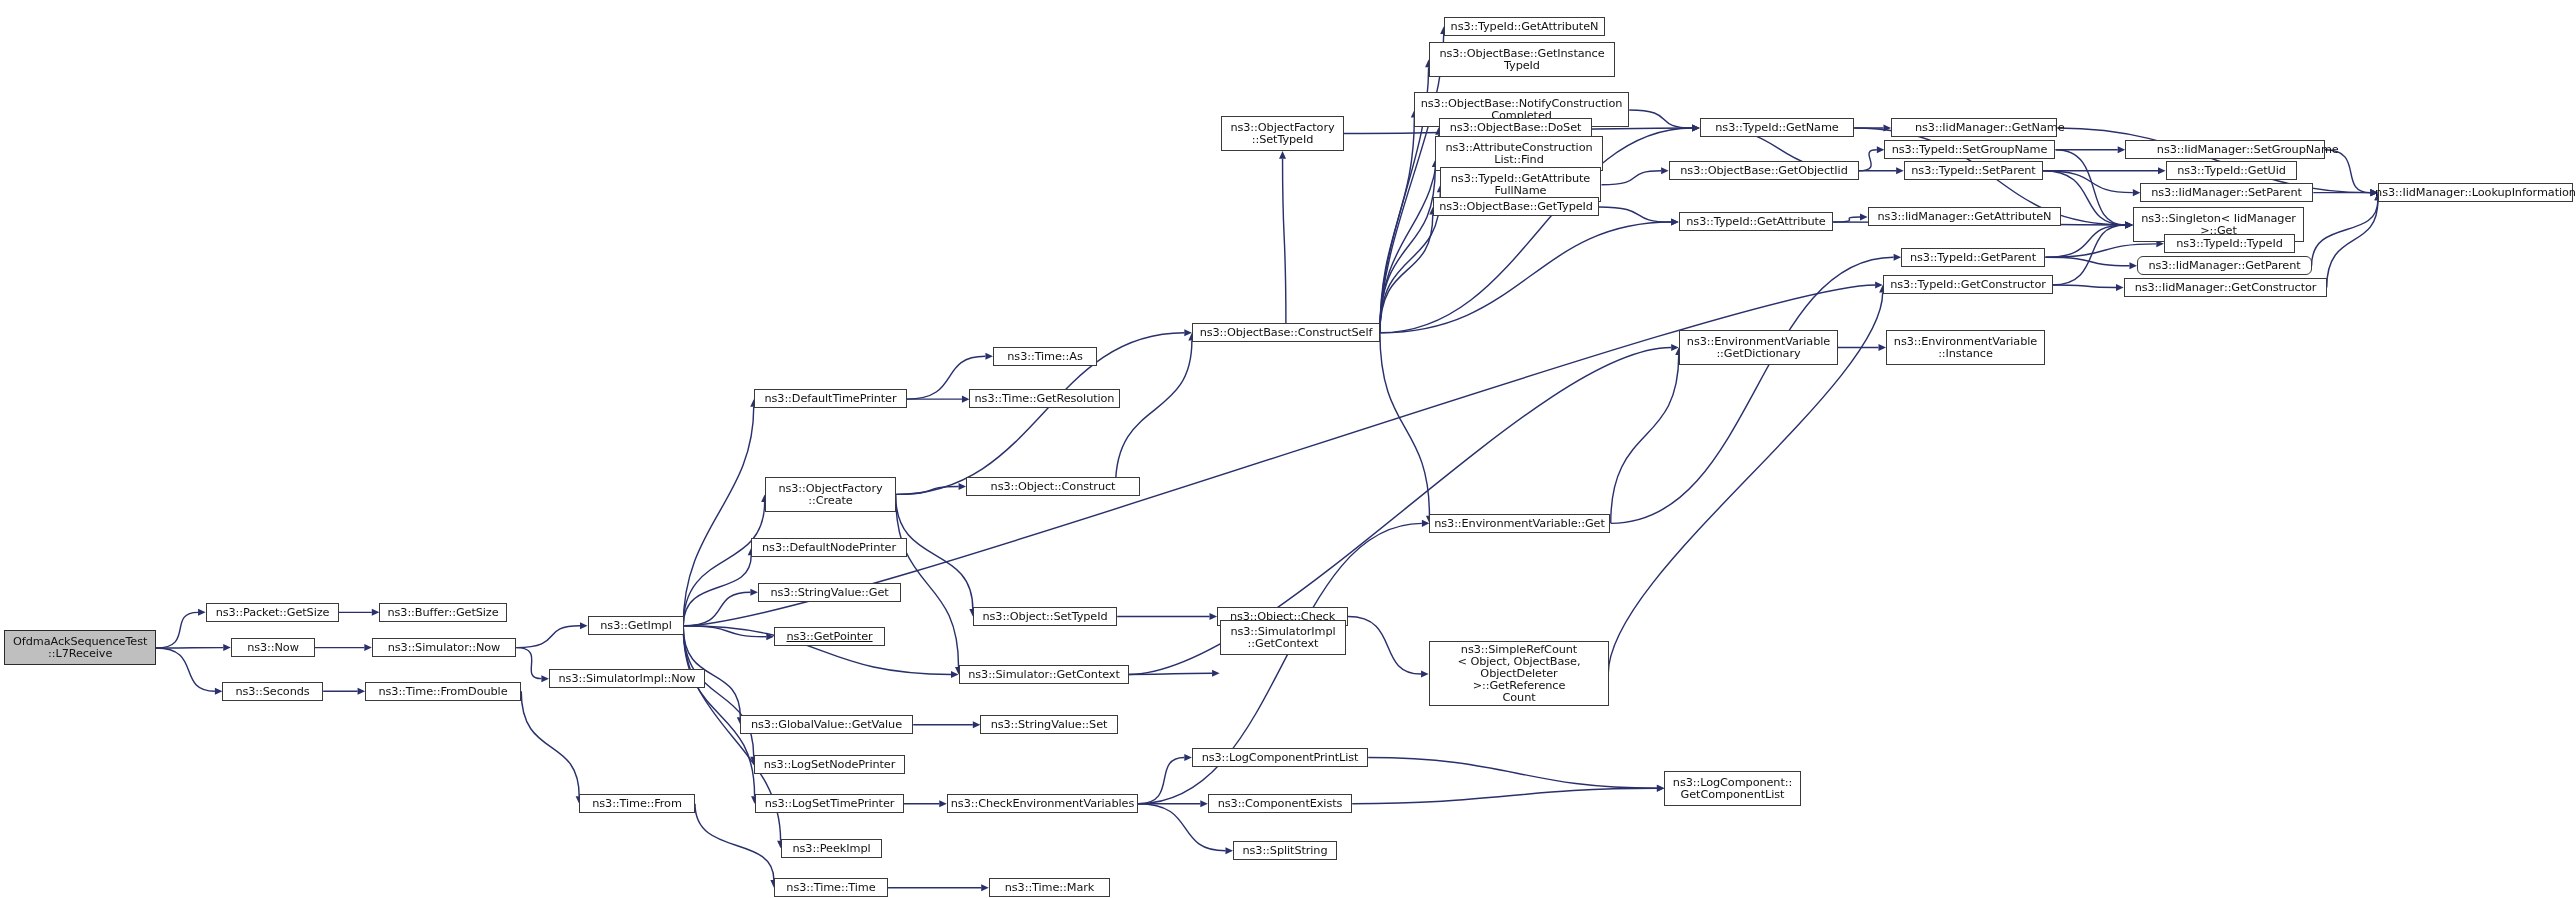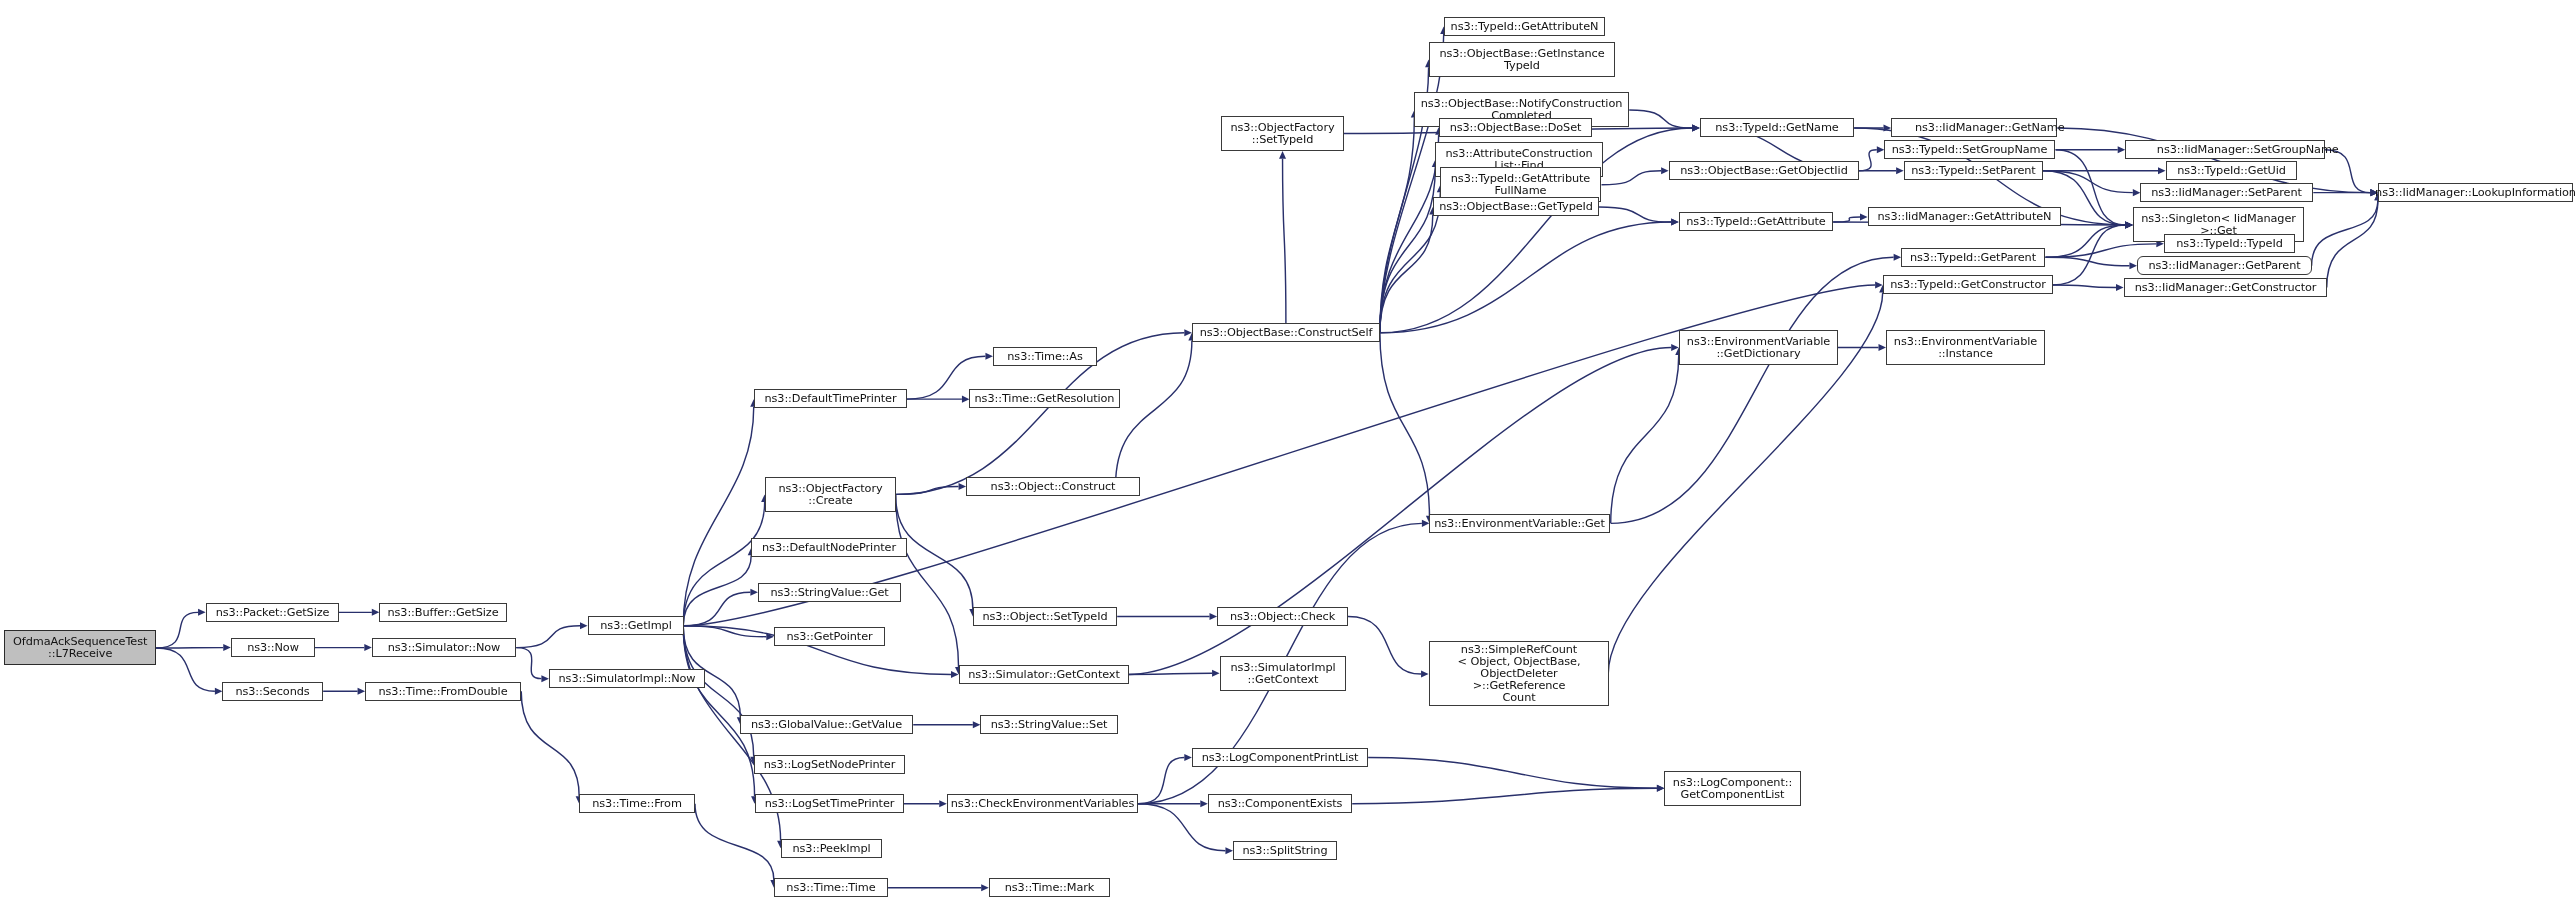--- a/index.html
+++ b/index.html
@@ -230,50 +230,50 @@
       <div class="node" style="left: 372px; top: 638px; width: 144px; height: 19.3px;">ns3::Simulator::Now</div>
       <div class="node" style="left: 365px; top: 682px; width: 156px; height: 19.3px;">ns3::Time::FromDouble</div>
       <div class="node" style="left: 588px; top: 616px; width: 96px; height: 19.3px;">ns3::GetImpl</div>
       <div class="node" style="left: 549px; top: 669px; width: 156px; height: 19.3px;">ns3::SimulatorImpl::Now</div>
       <div class="node" style="left: 579px; top: 794px; width: 116px; height: 19.3px;">ns3::Time::From</div>
       <div class="node" style="left: 754px; top: 389px; width: 153px; height: 19.3px;">ns3::DefaultTimePrinter</div>
       <div class="node" style="left: 765px; top: 477px; width: 131px; height: 35px;">ns3::ObjectFactory
 ::Create</div>
       <div class="node" style="left: 751px; top: 538px; width: 156px; height: 19.3px;">ns3::DefaultNodePrinter</div>
       <div class="node" style="left: 758px; top: 583px; width: 143px; height: 19.3px;">ns3::StringValue::Get</div>
-      <div class="node" style="left: 774px; top: 627px; width: 111px; height: 19.3px;">ns3::GetPointer</div>
+      <div class="node" style="left: 774px; top: 627px; width: 111px; height: 19.3px; text-decoration: underline;">ns3::GetPointer</div>
       <div class="node" style="left: 740px; top: 715px; width: 173px; height: 19.3px;">ns3::GlobalValue::GetValue</div>
       <div class="node" style="left: 754px; top: 755px; width: 151px; height: 19.3px;">ns3::LogSetNodePrinter</div>
       <div class="node" style="left: 755px; top: 794px; width: 149px; height: 19.3px;">ns3::LogSetTimePrinter</div>
       <div class="node" style="left: 781px; top: 839px; width: 101px; height: 19.3px;">ns3::PeekImpl</div>
       <div class="node" style="left: 774px; top: 878px; width: 114px; height: 19.3px;">ns3::Time::Time</div>
       <div class="node" style="left: 993px; top: 347px; width: 104px; height: 19.3px;">ns3::Time::As</div>
       <div class="node" style="left: 969px; top: 389px; width: 151px; height: 19.3px;">ns3::Time::GetResolution</div>
       <div class="node" style="left: 966px; top: 477px; width: 174px; height: 19.3px;">ns3::Object::Construct</div>
       <div class="node" style="left: 973px; top: 607px; width: 144px; height: 19.3px;">ns3::Object::SetTypeId</div>
       <div class="node" style="left: 959px; top: 665px; width: 170px; height: 19.3px;">ns3::Simulator::GetContext</div>
       <div class="node" style="left: 980px; top: 715px; width: 138px; height: 19.3px;">ns3::StringValue::Set</div>
       <div class="node" style="left: 947px; top: 794px; width: 191px; height: 19.3px;">ns3::CheckEnvironmentVariables</div>
       <div class="node" style="left: 989px; top: 878px; width: 121px; height: 19.3px;">ns3::Time::Mark</div>
       <div class="node" style="left: 1192px; top: 323px; width: 188px; height: 19.3px;">ns3::ObjectBase::ConstructSelf</div>
       <div class="node" style="left: 1221px; top: 116px; width: 123px; height: 35px;">ns3::ObjectFactory
 ::SetTypeId</div>
       <div class="node" style="left: 1217px; top: 607px; width: 131px; height: 19.3px;">ns3::Object::Check</div>
-      <div class="node" style="left: 1220px; top: 656px; width: 126px; height: 35px; text-align: center;">ns3::SimulatorImpl
+      <div class="node" style="left: 1220px; top: 620px; width: 126px; height: 35px; text-align: center;">ns3::SimulatorImpl
 ::GetContext</div>
       <div class="node" style="left: 1192px; top: 748px; width: 176px; height: 19.3px;">ns3::LogComponentPrintList</div>
       <div class="node" style="left: 1208px; top: 794px; width: 144px; height: 19.3px;">ns3::ComponentExists</div>
       <div class="node" style="left: 1233px; top: 841px; width: 104px; height: 19.3px;">ns3::SplitString</div>
       <div class="node" style="left: 1444px; top: 17px; width: 161px; height: 19.3px;">ns3::TypeId::GetAttributeN</div>
       <div class="node" style="left: 1429px; top: 42px; width: 186px; height: 35px;">ns3::ObjectBase::GetInstance
 TypeId</div>
       <div class="node" style="left: 1414px; top: 92px; width: 215px; height: 35px;">ns3::ObjectBase::NotifyConstruction
 Completed</div>
       <div class="node" style="left: 1439px; top: 118px; width: 153px; height: 19.3px;">ns3::ObjectBase::DoSet</div>
-      <div class="node" style="left: 1435px; top: 142px; width: 168px; height: 35px;">ns3::AttributeConstruction
+      <div class="node" style="left: 1435px; top: 136px; width: 168px; height: 35px;">ns3::AttributeConstruction
 List::Find</div>
       <div class="node" style="left: 1440px; top: 167px; width: 161px; height: 35px;">ns3::TypeId::GetAttribute
 FullName</div>
       <div class="node" style="left: 1433px; top: 197px; width: 166px; height: 19.3px;">ns3::ObjectBase::GetTypeId</div>
       <div class="node" style="left: 1429px; top: 514px; width: 181px; height: 19.3px;">ns3::EnvironmentVariable::Get</div>
       <div class="node" style="left: 1429px; top: 641px; width: 180px; height: 65px;">ns3::SimpleRefCount
 &lt; Object, ObjectBase,
 ObjectDeleter &gt;::GetReference
 Count</div>
       <div class="node" style="left: 1664px; top: 771px; width: 137px; height: 35px;">ns3::LogComponent::

